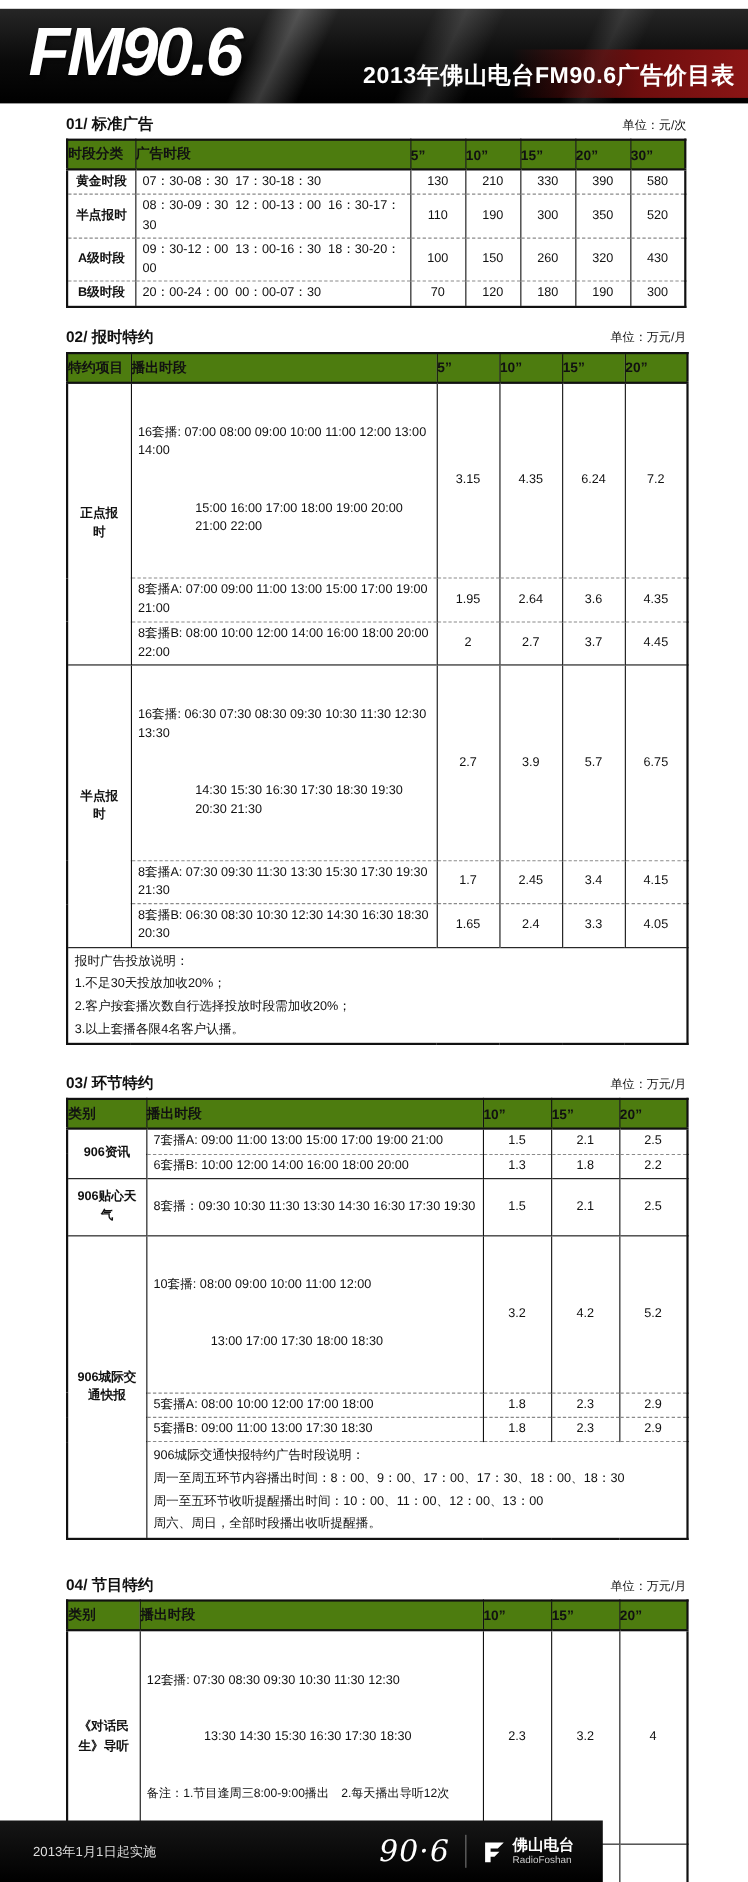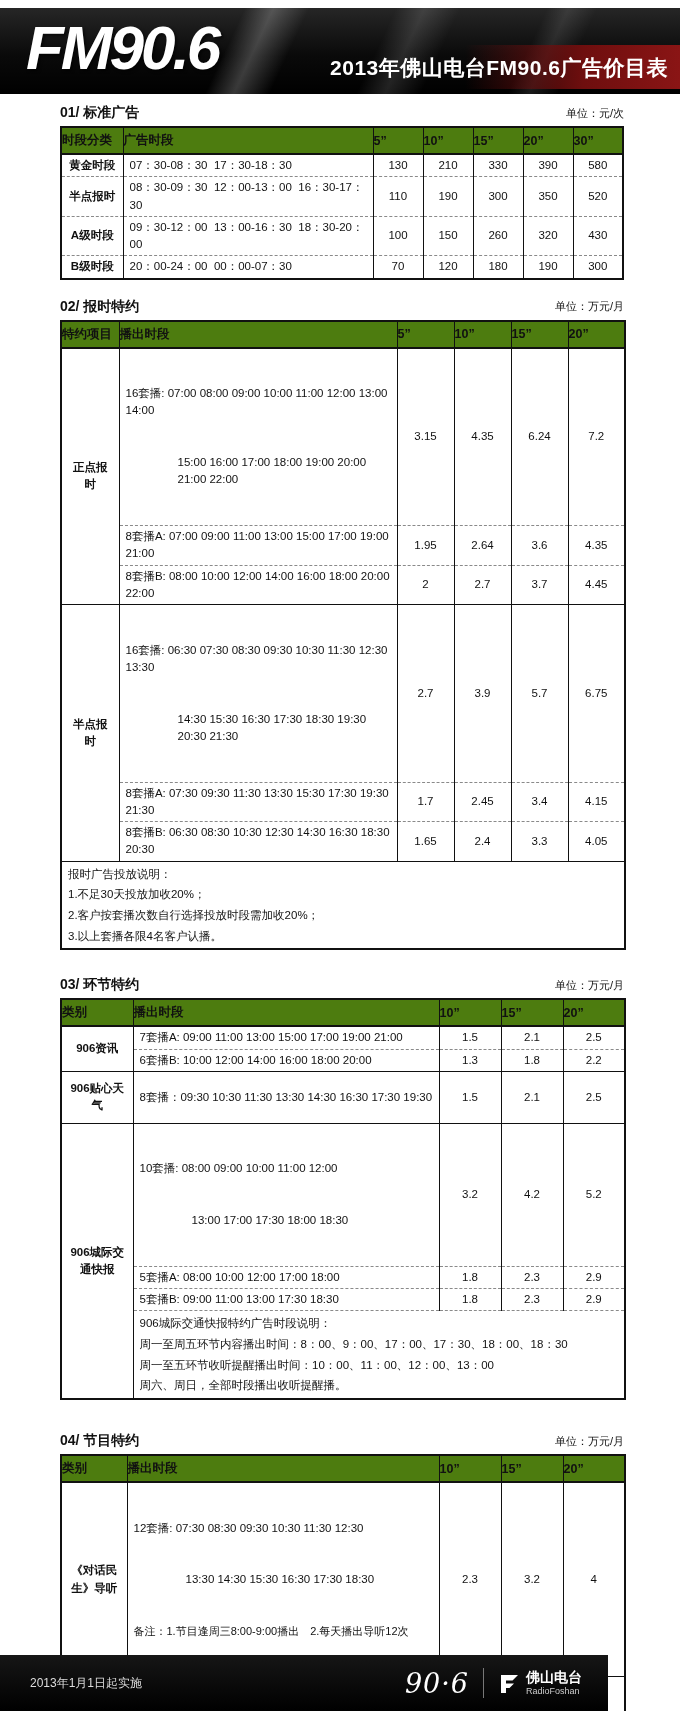--- a/index.html
+++ b/index.html
@@ -53,21 +53,21 @@
   .note-line { font-size:11.5px; line-height:1.8; font-weight:normal; }
   tr.tall td { height:52px; }
   
   .t1 col.c-cat{width:62px}  .t1 col.c-time{width:250px} .t1 col.c-price{width:50px}
   .t2 col.c-cat{width:58px}  .t2 col.c-time{width:278px} .t2 col.c-price{width:57px}
   .t3 col.c-cat{width:72px}  .t3 col.c-time{width:306px} .t3 col.c-price{width:62px}
   .t4 col.c-cat{width:66px}  .t4 col.c-time{width:312px} .t4 col.c-price{width:62px}
   .mt1{margin-top:10px}.mt2{margin-top:18px}.mt3{margin-top:26px}.mt4{margin-top:32px}
   
   .footer-bar {
-    position:absolute; left:0; bottom:0; width:608px; height:56px;
+    position:absolute; left:0; bottom:0; width:548px; height:56px;
     background:linear-gradient(180deg,#161616,#000); color:#eee;
     display:flex; align-items:center; justify-content:space-between; padding:0 26px 0 30px;
   }
   .f-date { font-size:12px; color:#ddd; }
   .f-right { display:flex; gap:14px; }
   .f-script { font-family:"DejaVu Serif","Liberation Serif",serif; font-style:italic; font-size:27px; color:#fff; letter-spacing:1px; }
   .f-div { width:1px; height:30px; background:#777; }
   .f-logo-wrap { display:flex; align-items:center; gap:6px; }
   .f-station-cn { font-size:14px; font-weight:bold; color:#fff; line-height:1.2; }
   .f-station-en { font-size:9px; color:#ccc; line-height:1.2; }

